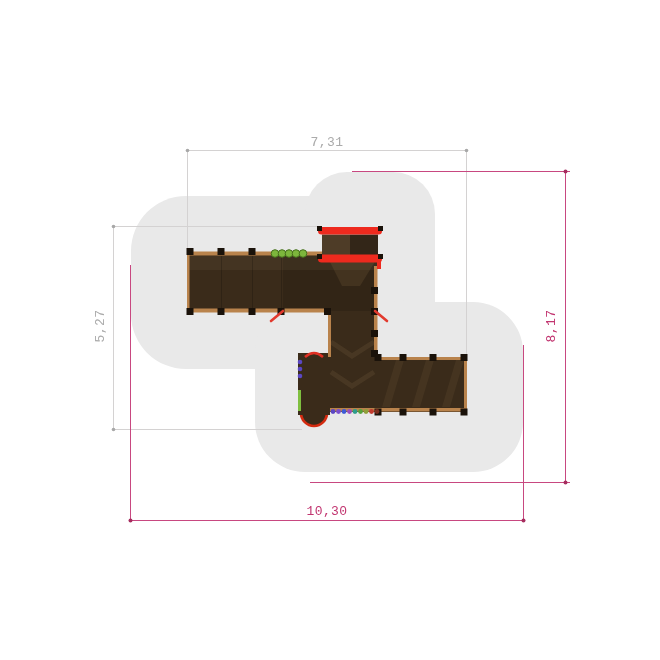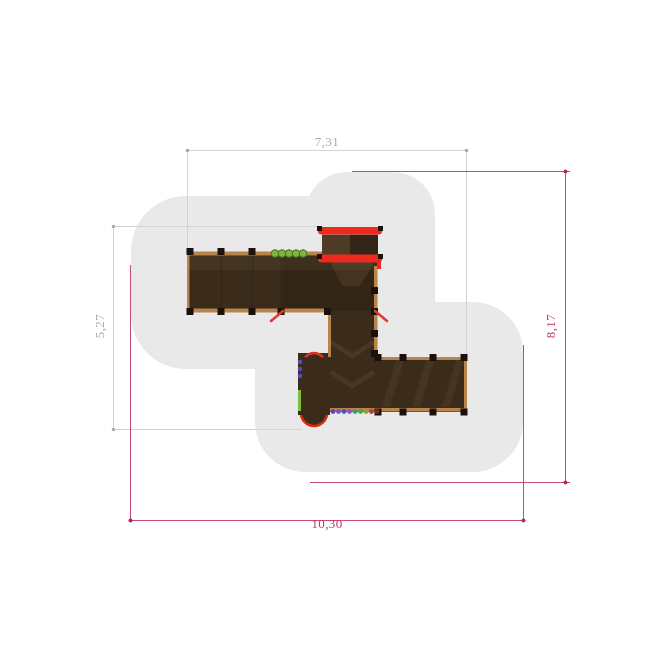--- a/index.html
+++ b/index.html
@@ -15,21 +15,21 @@
     --dim-gray-line:#D4D2D2;
     --dim-gray-dot:#A8A8A8;
     --dim-gray-text:#ABABAB;
     --dim-pink:#C23570;
     --dim-pink-line:#C84880;
     --dim-pink-dot:#A62D5E;
   }
   html,body{margin:0;padding:0;background:#fff;}
   .stage{
     position:relative;width:660px;height:660px;background:var(--bg);
-    overflow:hidden;font-family:Liberation Serif, serif;
+    overflow:hidden;font-family:Liberation Mono, monospace;
   }
   svg.scene{position:absolute;left:0;top:0;}
   .zone{fill:var(--zone);}
   .gline{stroke:var(--dim-gray-line);stroke-width:1;}
   .gdot{fill:var(--dim-gray-dot);}
   .pline{stroke:var(--dim-pink-line);stroke-width:1;}
   .pdot{fill:var(--dim-pink-dot);}
   .deck{fill:var(--deck-dark);}
   .tan{fill:var(--edge-tan);}
   .post{fill:var(--post-black);}
@@ -181,14 +181,14 @@
         <circle cx="366" cy="411.5" r="2.4" fill="#8FA03A"></circle>
         <circle cx="371.5" cy="411.5" r="2.4" fill="#C23A2E"></circle>
         <circle cx="377" cy="411.5" r="2.4" fill="#7A2E1E"></circle>
       </g>
     </g>
   </svg>
 
   <div class="dim-label" style="left:327px;top:142px;">7,31</div>
   <div class="dim-label rot" style="left:100px;top:326px;">5,27</div>
   <div class="dim-label rot pink" style="left:551px;top:326px;">8,17</div>
-  <div class="dim-label pink" style="left:327px;top:524px;">10,30</div>
+  <div class="dim-label pink" style="left:327px;top:511px;">10,30</div>
 </div>
 
 </body></html>

